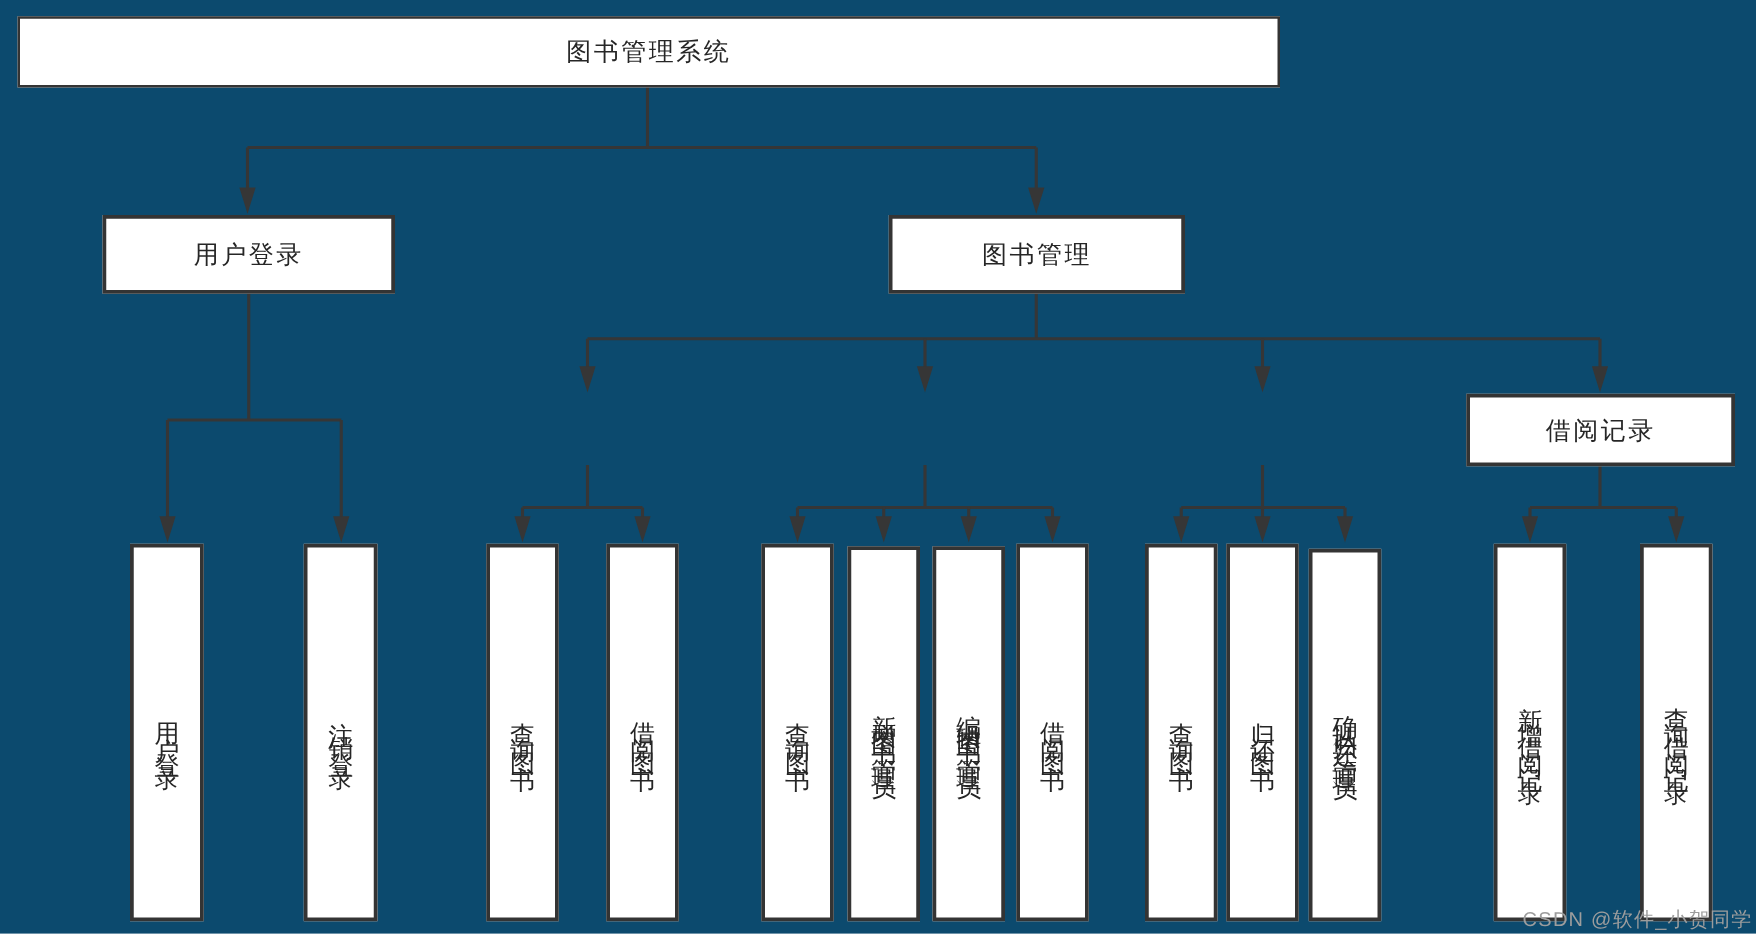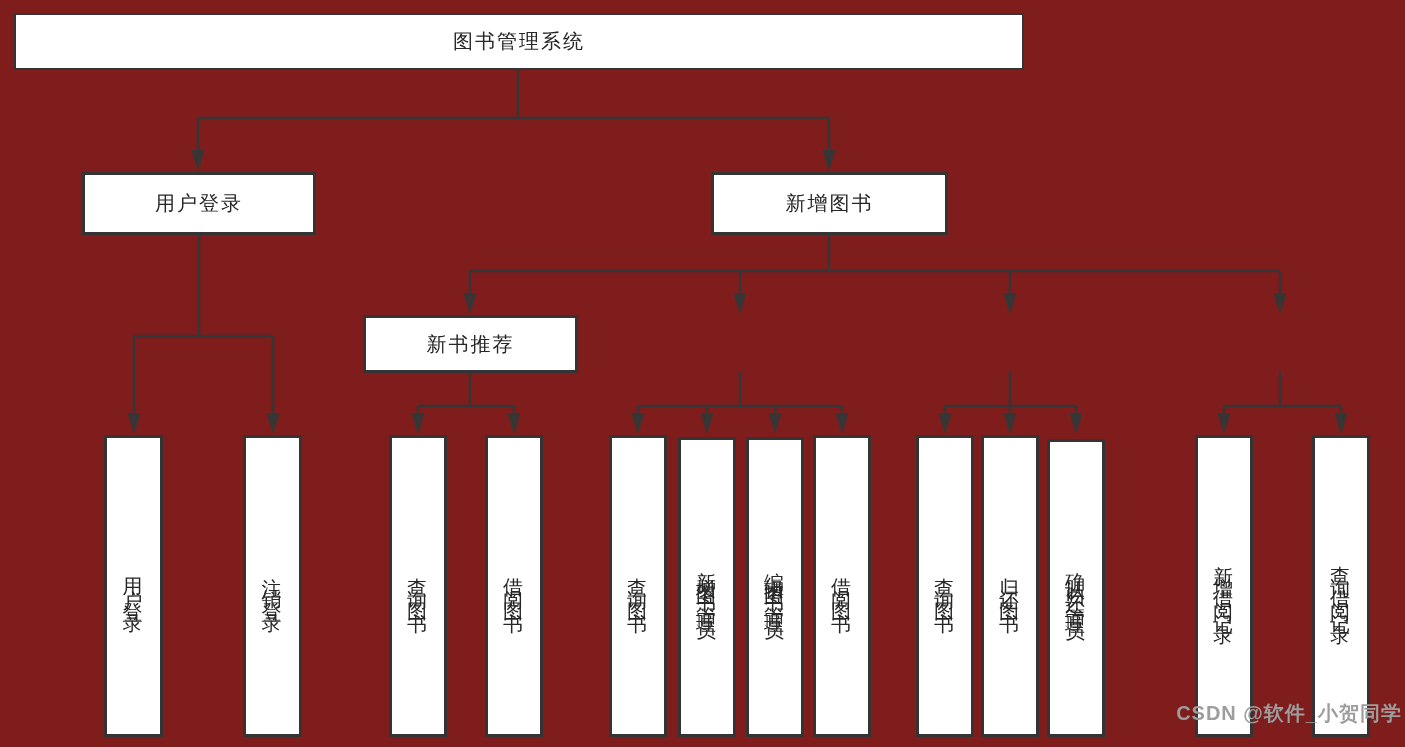--- a/index.html
+++ b/index.html
@@ -1,20 +1,20 @@
 <!DOCTYPE html>
 <html><head>
 <meta charset="utf-8">
 <style>
   html, body { margin: 0; padding: 0; background: #ffffff; }
   #stage {
     position: relative;
     width: 1405px;
     height: 747px;
-    background: #7f1d1d;
+    background: #0c4a6e;
     font-family: "Liberation Sans", sans-serif;
     overflow: hidden;
   }
   #connectors {
     position: absolute;
     left: 0; top: 0;
     width: 1405px; height: 747px;
     pointer-events: none;
   }
   .node {
@@ -39,26 +39,25 @@
     text-orientation: mixed;
     font-size: 20px;
     letter-spacing: 12px;
     white-space: nowrap;
     color: #262626;
   }
   .v-label.long { letter-spacing: 7px; }
   .watermark {
     position: absolute;
     right: 3px;
-    bottom: 20px;
-    font-size: 20px;
+    bottom: 0;
+    font-size: 16px;
     letter-spacing: 1px;
     color: #9d9d9d;
     white-space: nowrap;
-    font-weight: bold;
   }
 </style>
 </head>
 <body>
 
 <div id="stage">
 
   <svg id="connectors" viewBox="0 0 1405 747" xmlns="http://www.w3.org/2000/svg" stroke="#363636" stroke-width="2.5" fill="#363636">
 
     <g>
@@ -136,25 +135,25 @@
   </svg>
 
   <div class="node root" style="left:14px; top:13px; width:1010px; height:57px">
     <span class="h-label">图书管理系统</span>
   </div>
 
   <div class="node" style="left:82px; top:172px; width:234px; height:63px">
     <span class="h-label">用户登录</span>
   </div>
   <div class="node" style="left:711px; top:172px; width:237px; height:63px">
-    <span class="h-label">新增图书</span>
-  </div>
-
-  <div class="node" style="left:363px; top:315px; width:215px; height:58px">
-    <span class="h-label">新书推荐</span>
+    <span class="h-label">图书管理</span>
+  </div>
+
+  <div class="node" style="left:1173px; top:315px; width:215px; height:58px">
+    <span class="h-label">借阅记录</span>
   </div>
 
   <div class="node" style="left:104px; top:435px; width:59px; height:302px">
     <span class="v-label">用户登录</span>
   </div>
   <div class="node" style="left:243px; top:435px; width:59px; height:302px">
     <span class="v-label">注销登录</span>
   </div>
 
   <div class="node" style="left:389px; top:435px; width:58px; height:302px">

